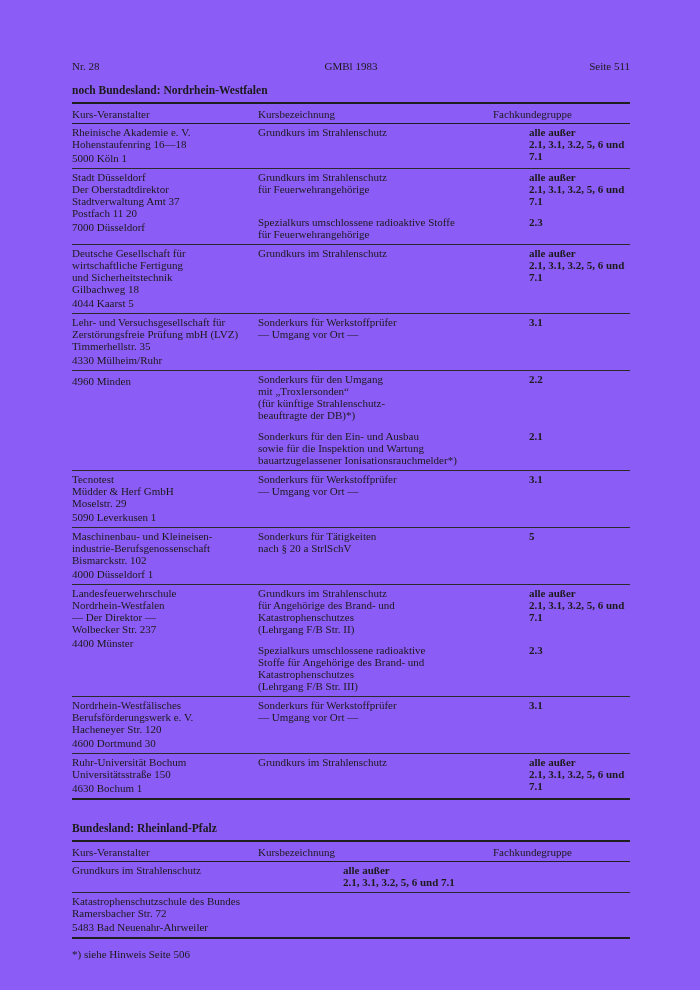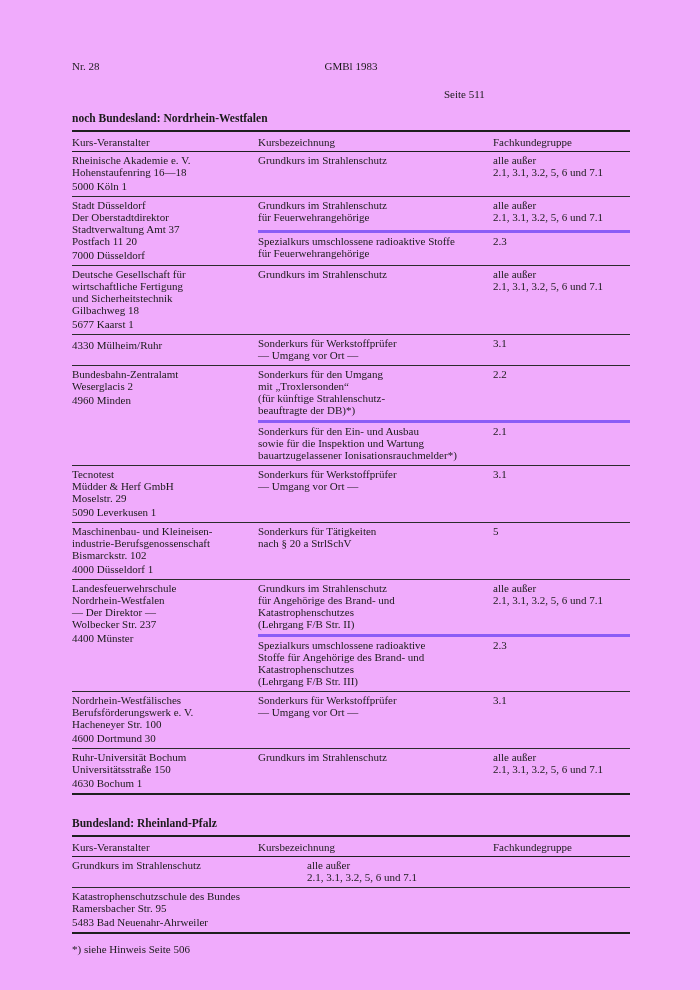--- a/index.html
+++ b/index.html
@@ -1,32 +1,32 @@
 <!DOCTYPE html>
 <html><head>
 <meta charset="utf-8">
 <style>
   html, body { margin: 0; padding: 0; background: #ffffff; }
   .page {
     position: relative;
     width: 700px;
     height: 990px;
     box-sizing: border-box;
-    background: #f0abfc;
+    background: #8b5cf6;
     padding: 60px 70px 0 72px;
     font-family: "Liberation Serif", "DejaVu Serif", serif;
     font-size: 11px;
     line-height: 12px;
     color: #1b1b1b;
     overflow: hidden;
   }
   .doc-header { display: flex; margin-bottom: 12px; }
   .doc-header .h-left  { flex: 1; text-align: left; }
   .doc-header .h-center{ flex: 1; text-align: center; }
-  .doc-header .h-right { flex: 1; text-align: left; margin-top: 28px; }
+  .doc-header .h-right { flex: 1; text-align: right; }
 
   .section-title {
     font-weight: bold;
     font-size: 11.5px;
     margin: 0 0 6px 0;
   }
   .section + .section { margin-top: 22px; }
 
   .rs-table {
     border-top: 2px solid #1f1f1f;
@@ -46,29 +46,29 @@
 
   .cell-provider {
     width: 186px;
     box-sizing: border-box;
     padding: 2px 4px 4px 0;
   }
   .provider-address { white-space: pre-line; }
   .provider-city { margin-top: 2px; }
 
   .courses { flex: 1; display: flex; flex-direction: column; }
-  .course { display: flex; padding: 2px 0 4px 0; flex: 1; }
+  .course { display: flex; padding: 2px 0 4px 0; flex: 1; gap: 36px; }
   .course + .course { border-top: 3px solid #8b5cf6; }
   .course-name {
     width: 235px;
     box-sizing: border-box;
     padding-right: 8px;
     white-space: pre-line;
   }
-  .course-group { flex: 1; white-space: pre-line; }
+  .course-group { flex: 1; white-space: pre-line; font-weight: bold; }
 
   .footnote { margin-top: 9px; }
 </style>
 </head>
 <body>
 
 <div class="page">
 
   <div class="doc-header">
     <span class="h-left">Nr. 28</span>
@@ -124,48 +124,49 @@
   </div>
 </div>
   </div>
 
   <div class="row">
     <div class="cell-provider">
       <div class="provider-address">Deutsche Gesellschaft für
 wirtschaftliche Fertigung
 und Sicherheitstechnik
 Gilbachweg 18</div>
-      <div class="provider-city">5677 Kaarst 1</div>
+      <div class="provider-city">4044 Kaarst 5</div>
     </div>
     <div class="courses">
   <div class="course">
     <span class="course-name">Grundkurs im Strahlenschutz</span>
     <span class="course-group">alle außer
 2.1, 3.1, 3.2, 5, 6 und 7.1</span>
   </div>
 </div>
   </div>
 
   <div class="row">
     <div class="cell-provider">
+      <div class="provider-address">Lehr- und Versuchsgesellschaft für
+Zerstörungsfreie Prüfung mbH (LVZ)
+Timmerhellstr. 35</div>
       <div class="provider-city">4330 Mülheim/Ruhr</div>
     </div>
     <div class="courses">
   <div class="course">
     <span class="course-name">Sonderkurs für Werkstoffprüfer
 — Umgang vor Ort —</span>
     <span class="course-group">3.1</span>
   </div>
 </div>
   </div>
 
   <div class="row">
     <div class="cell-provider">
-      <div class="provider-address">Bundesbahn-Zentralamt
-Weserglacis 2</div>
       <div class="provider-city">4960 Minden</div>
     </div>
     <div class="courses">
   <div class="course">
     <span class="course-name">Sonderkurs für den Umgang
 mit „Troxlersonden“
 (für künftige Strahlenschutz-
 beauftragte der DB)*)</span>
     <span class="course-group">2.2</span>
   </div>
@@ -236,21 +237,21 @@
 (Lehrgang F/B Str. III)</span>
     <span class="course-group">2.3</span>
   </div>
 </div>
   </div>
 
   <div class="row">
     <div class="cell-provider">
       <div class="provider-address">Nordrhein-Westfälisches
 Berufsförderungswerk e. V.
-Hacheneyer Str. 100</div>
+Hacheneyer Str. 120</div>
       <div class="provider-city">4600 Dortmund 30</div>
     </div>
     <div class="courses">
   <div class="course">
     <span class="course-name">Sonderkurs für Werkstoffprüfer
 — Umgang vor Ort —</span>
     <span class="course-group">3.1</span>
   </div>
 </div>
   </div>
@@ -288,21 +289,21 @@
     <span class="course-name">Grundkurs im Strahlenschutz</span>
     <span class="course-group">alle außer
 2.1, 3.1, 3.2, 5, 6 und 7.1</span>
   </div>
 </div>
   </div>
 
   <div class="row">
     <div class="cell-provider">
       <div class="provider-address">Katastrophenschutzschule des Bundes
-Ramersbacher Str. 95</div>
+Ramersbacher Str. 72</div>
       <div class="provider-city">5483 Bad Neuenahr-Ahrweiler</div>
     </div>
   </div>
 </div>
     </div>
   </div>
 </div>
 
   <div class="footnote">*) siehe Hinweis Seite 506</div>
 

